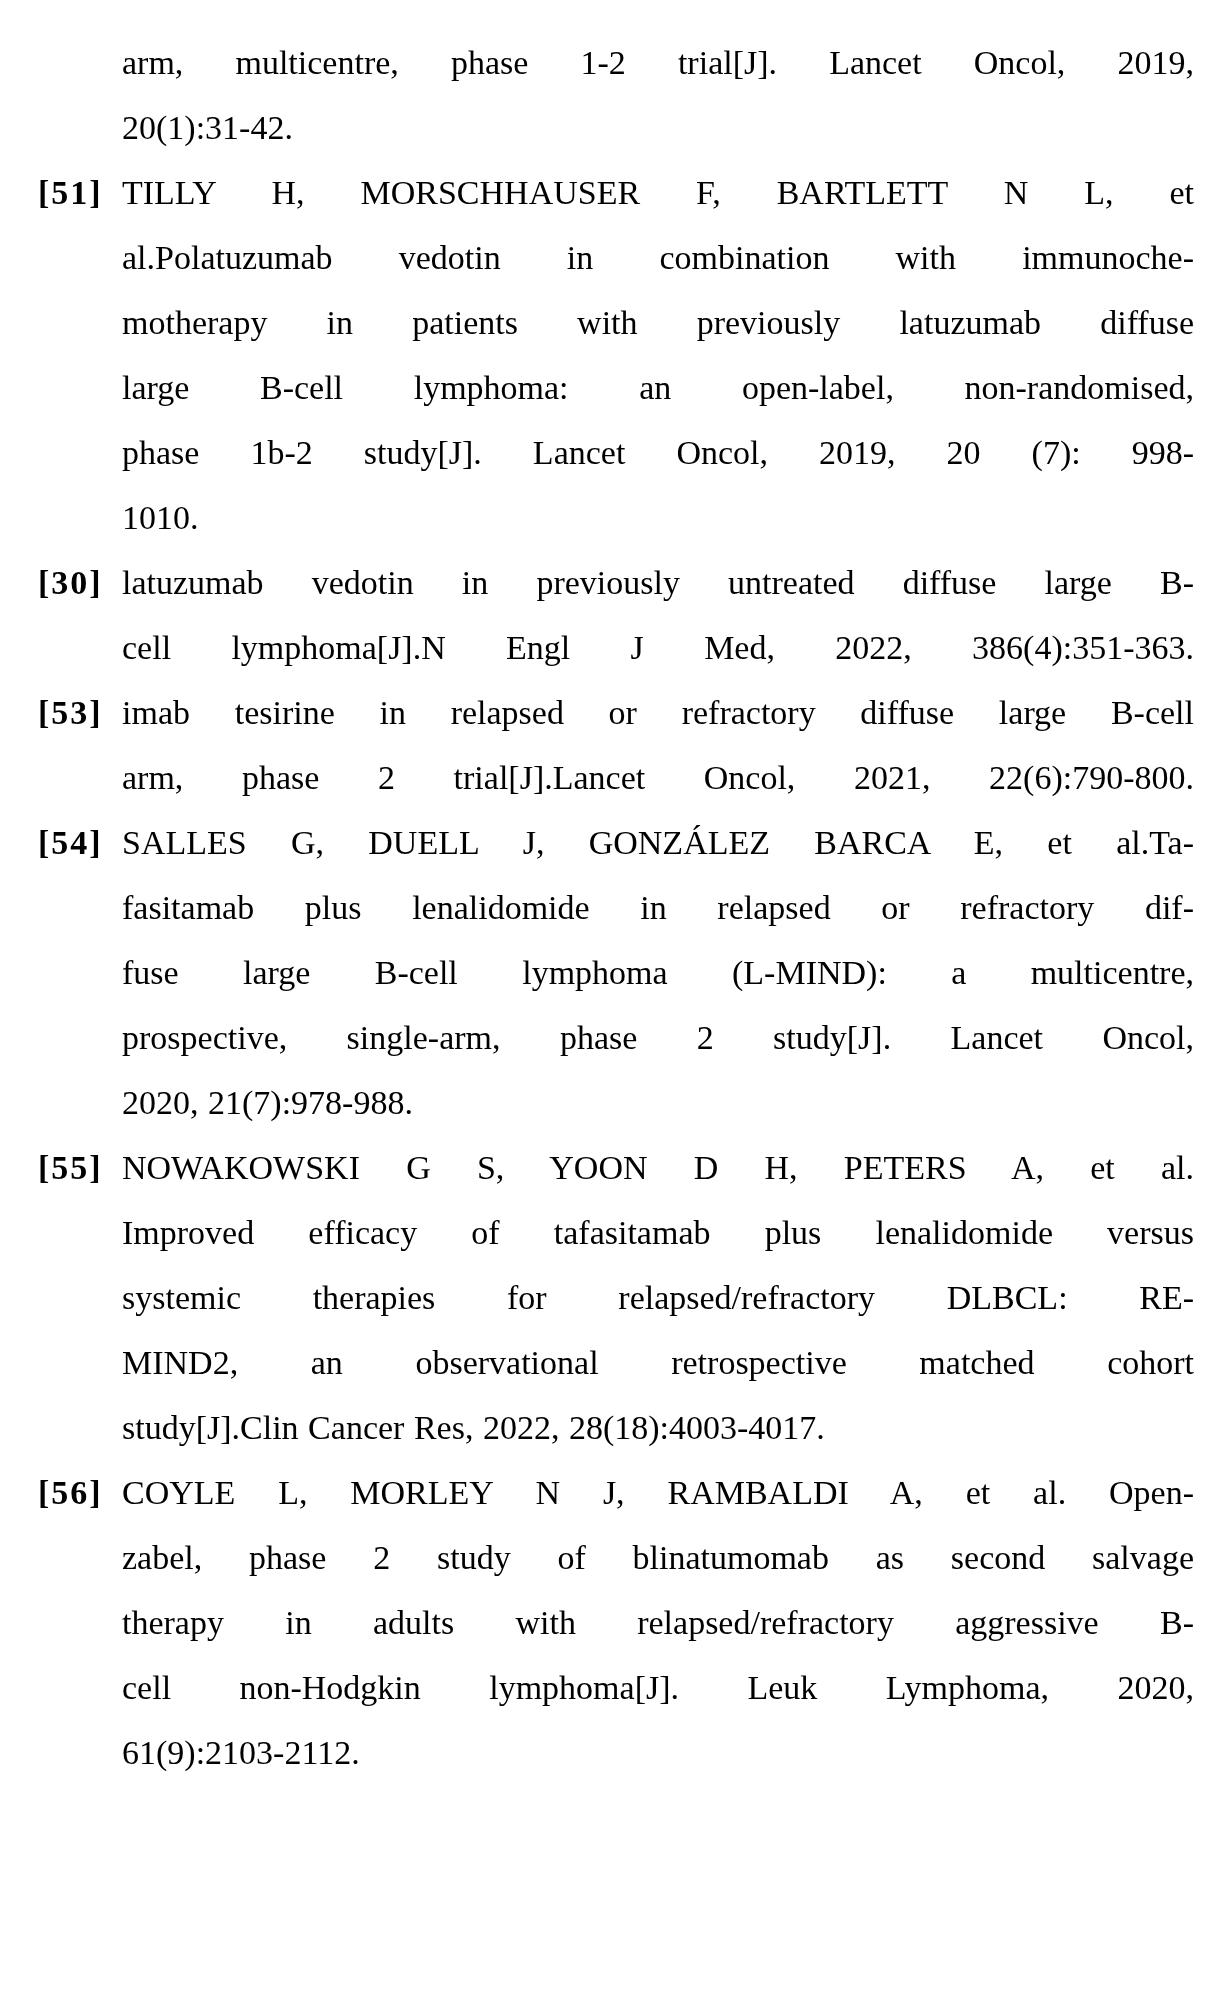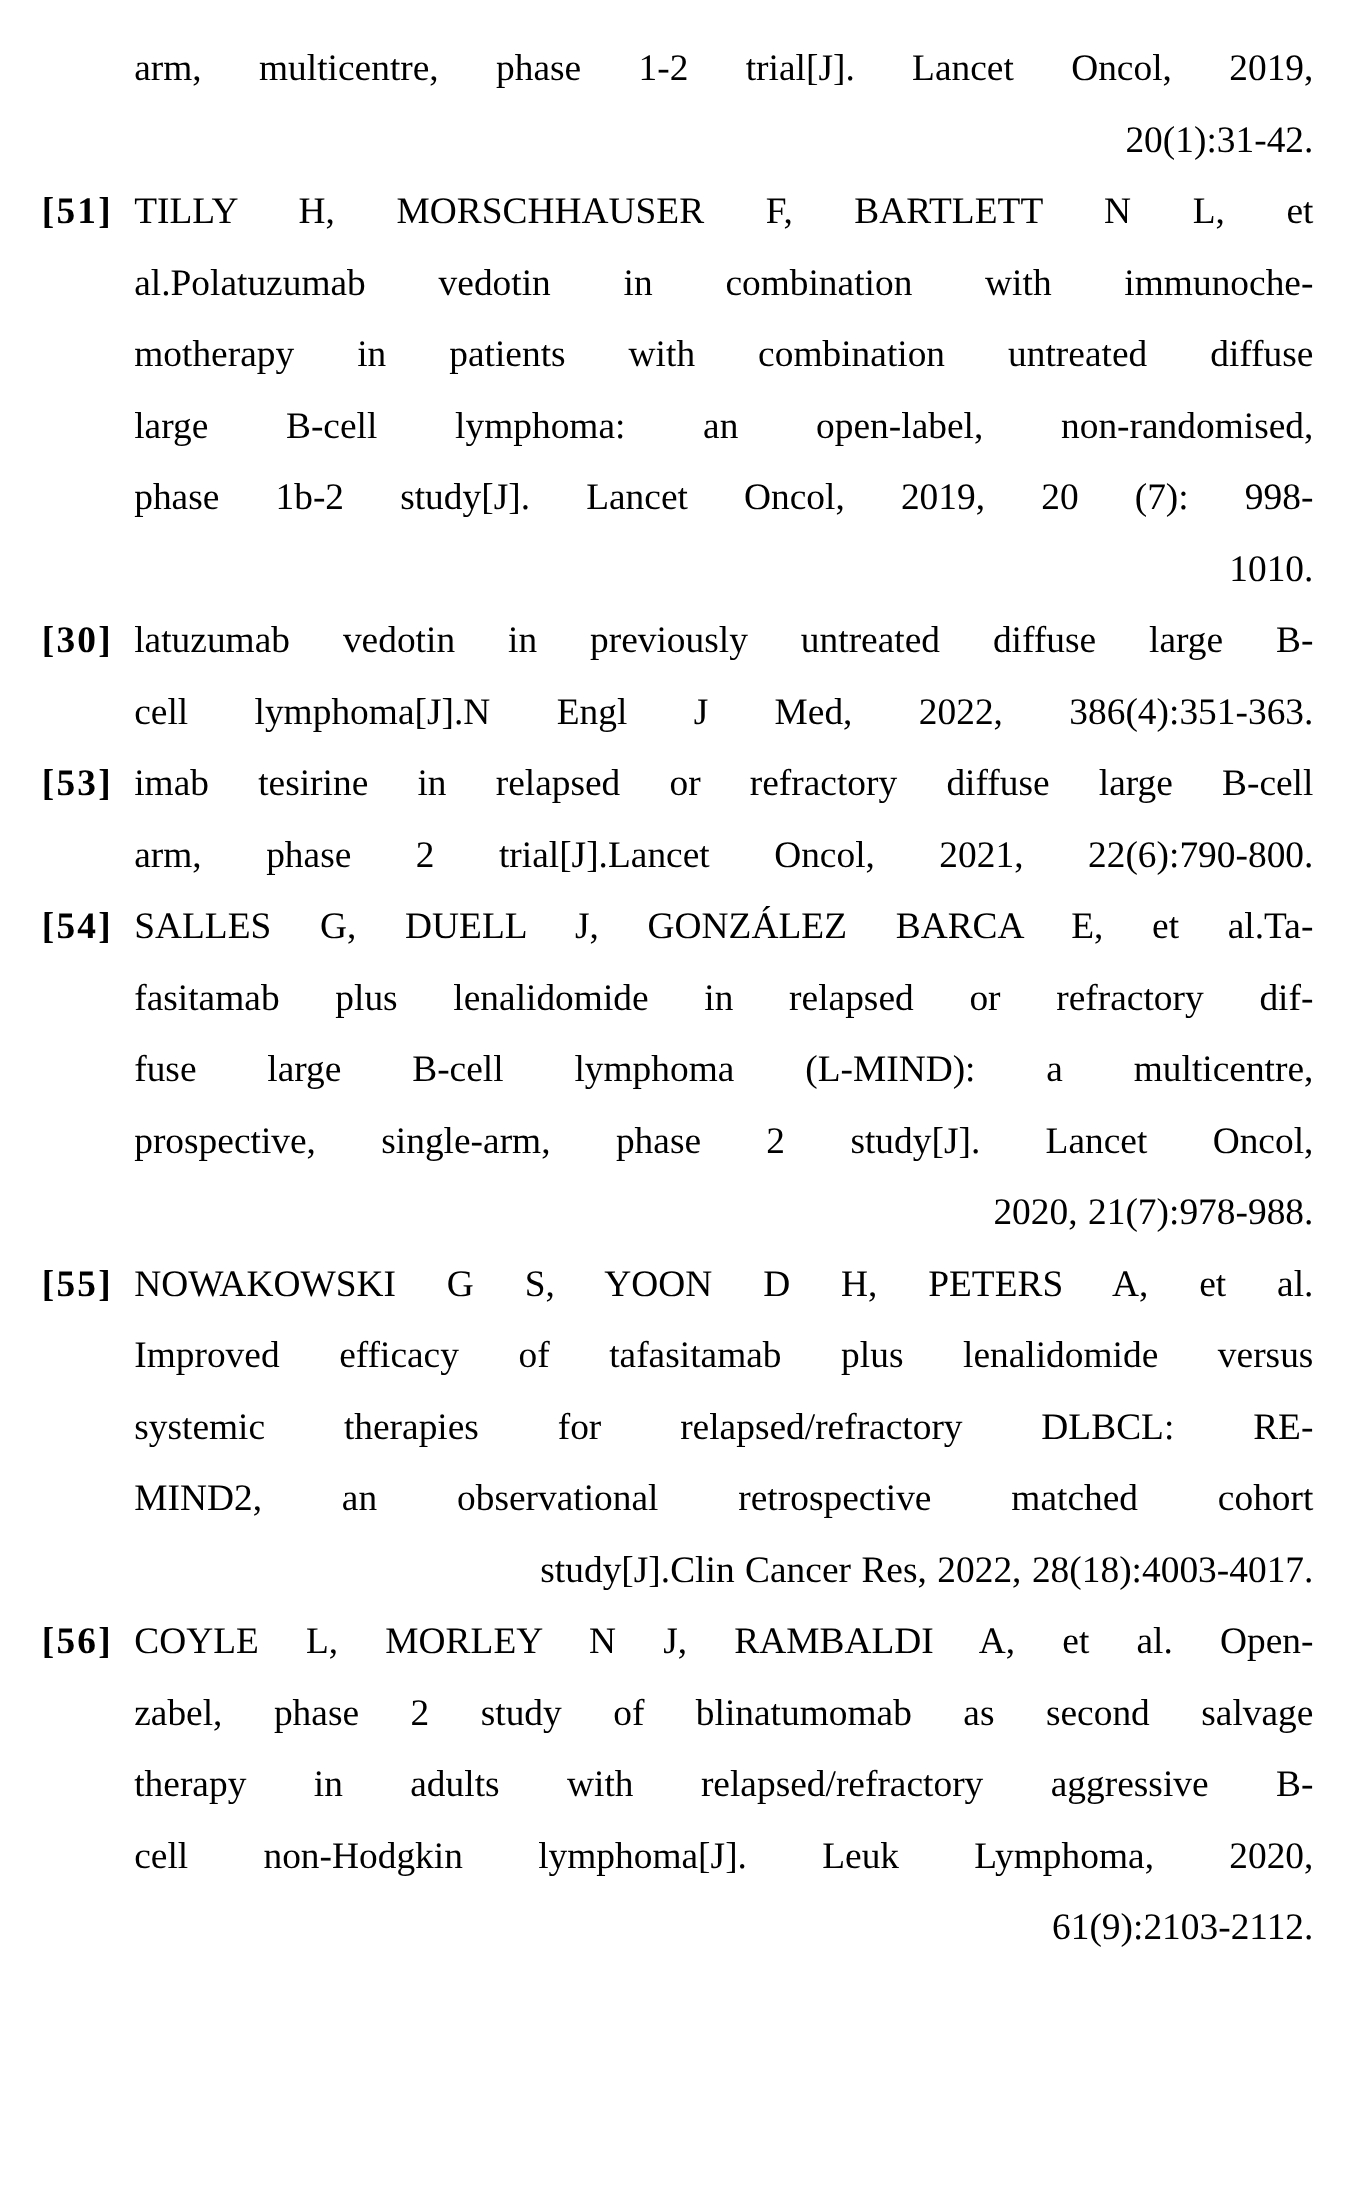--- a/index.html
+++ b/index.html
@@ -30,21 +30,21 @@
     font-size: 34px;
     letter-spacing: 2px;
     text-align: left;
     white-space: nowrap;
     font-weight: bold;
   }
   .line {
     height: 65px;
     line-height: 65px;
     font-size: 34px;
-    text-align: right;
+    text-align: left;
     word-spacing: 1px;
   }
   .line.jl {
     text-align: justify;
     text-align-last: justify;
   }
 </style>
 </head>
 <body>
 
@@ -52,21 +52,21 @@
 
   <div class="ref">
     <div class="line jl">arm, multicentre, phase 1-2 trial[J]. Lancet Oncol, 2019,</div>
     <div class="line">20(1):31-42.</div>
   </div>
 
   <div class="ref">
     <span class="marker">[51]</span>
     <div class="line jl">TILLY H, MORSCHHAUSER F, BARTLETT N L, et</div>
     <div class="line jl">al.Polatuzumab vedotin in combination with immunoche-</div>
-    <div class="line jl">motherapy in patients with combination untreated diffuse</div>
+    <div class="line jl">motherapy in patients with previously latuzumab diffuse</div>
     <div class="line jl">large B-cell lymphoma: an open-label, non-randomised,</div>
     <div class="line jl">phase 1b-2 study[J]. Lancet Oncol, 2019, 20 (7): 998-</div>
     <div class="line">1010.</div>
   </div>
 
   <div class="ref">
     <span class="marker">[30]</span>
     <div class="line jl">latuzumab vedotin in previously untreated diffuse large B-</div>
     <div class="line jl">cell lymphoma[J].N Engl J Med, 2022, 386(4):351-363.</div>
   </div>

